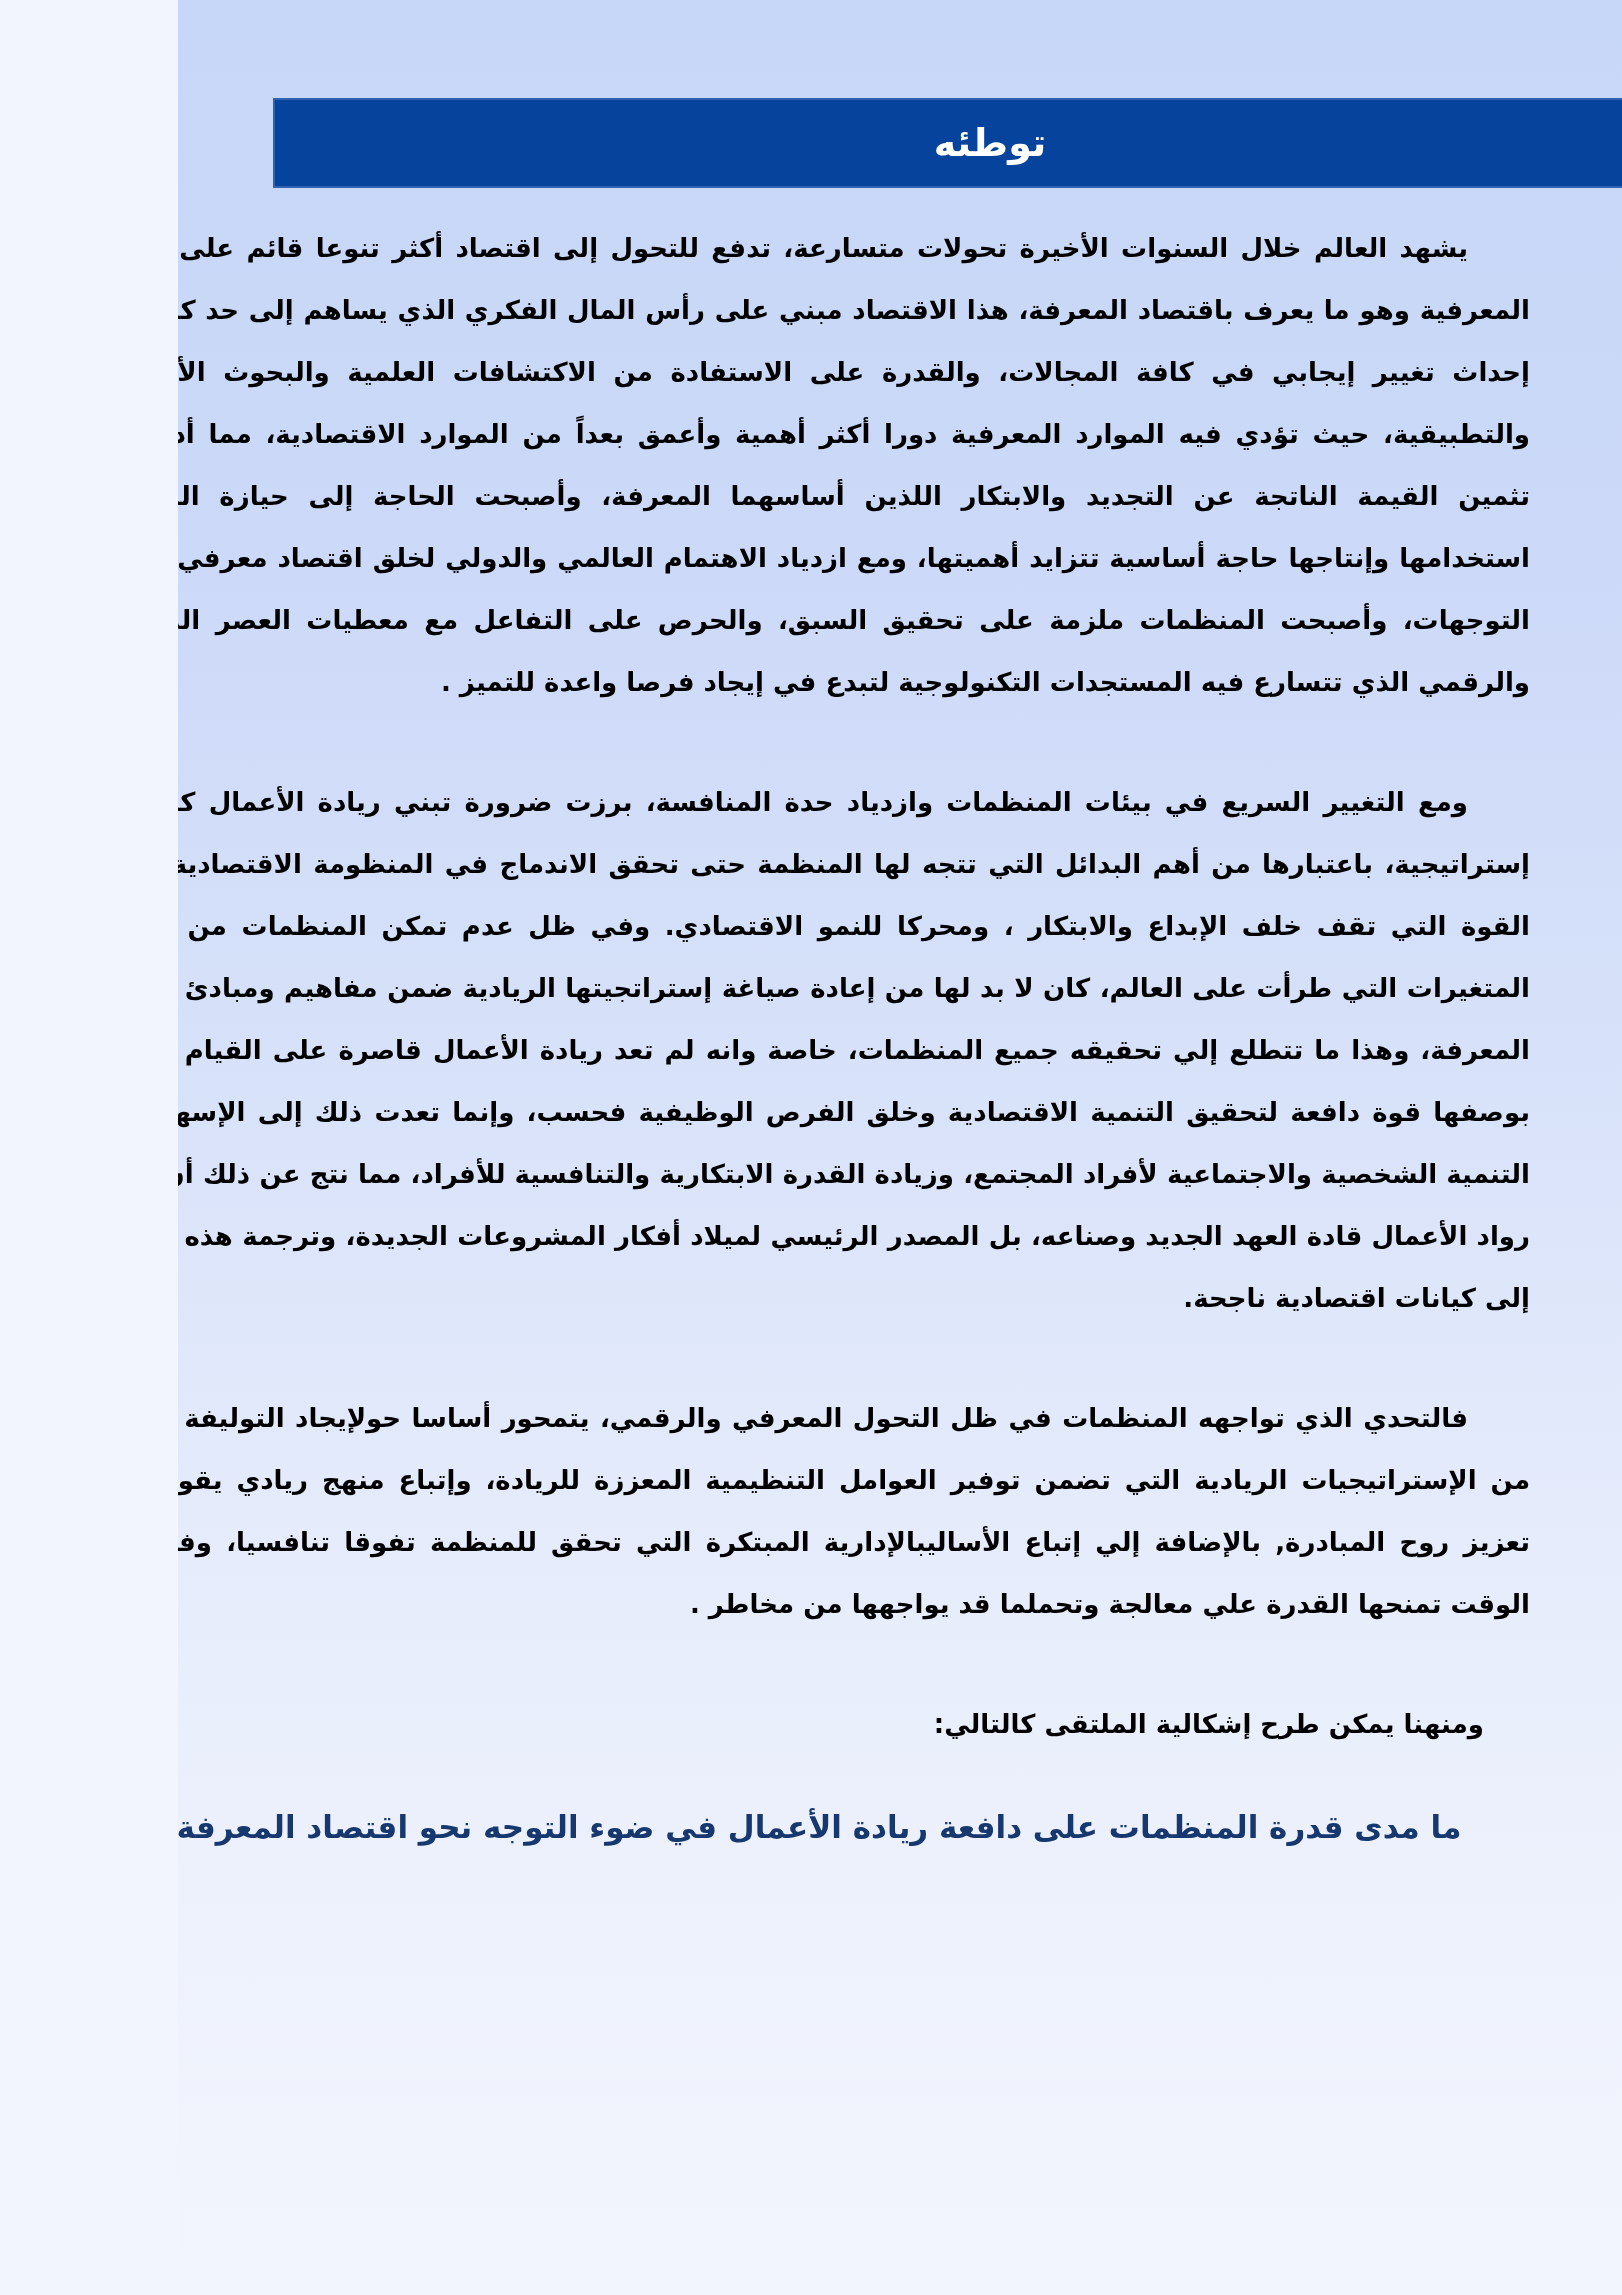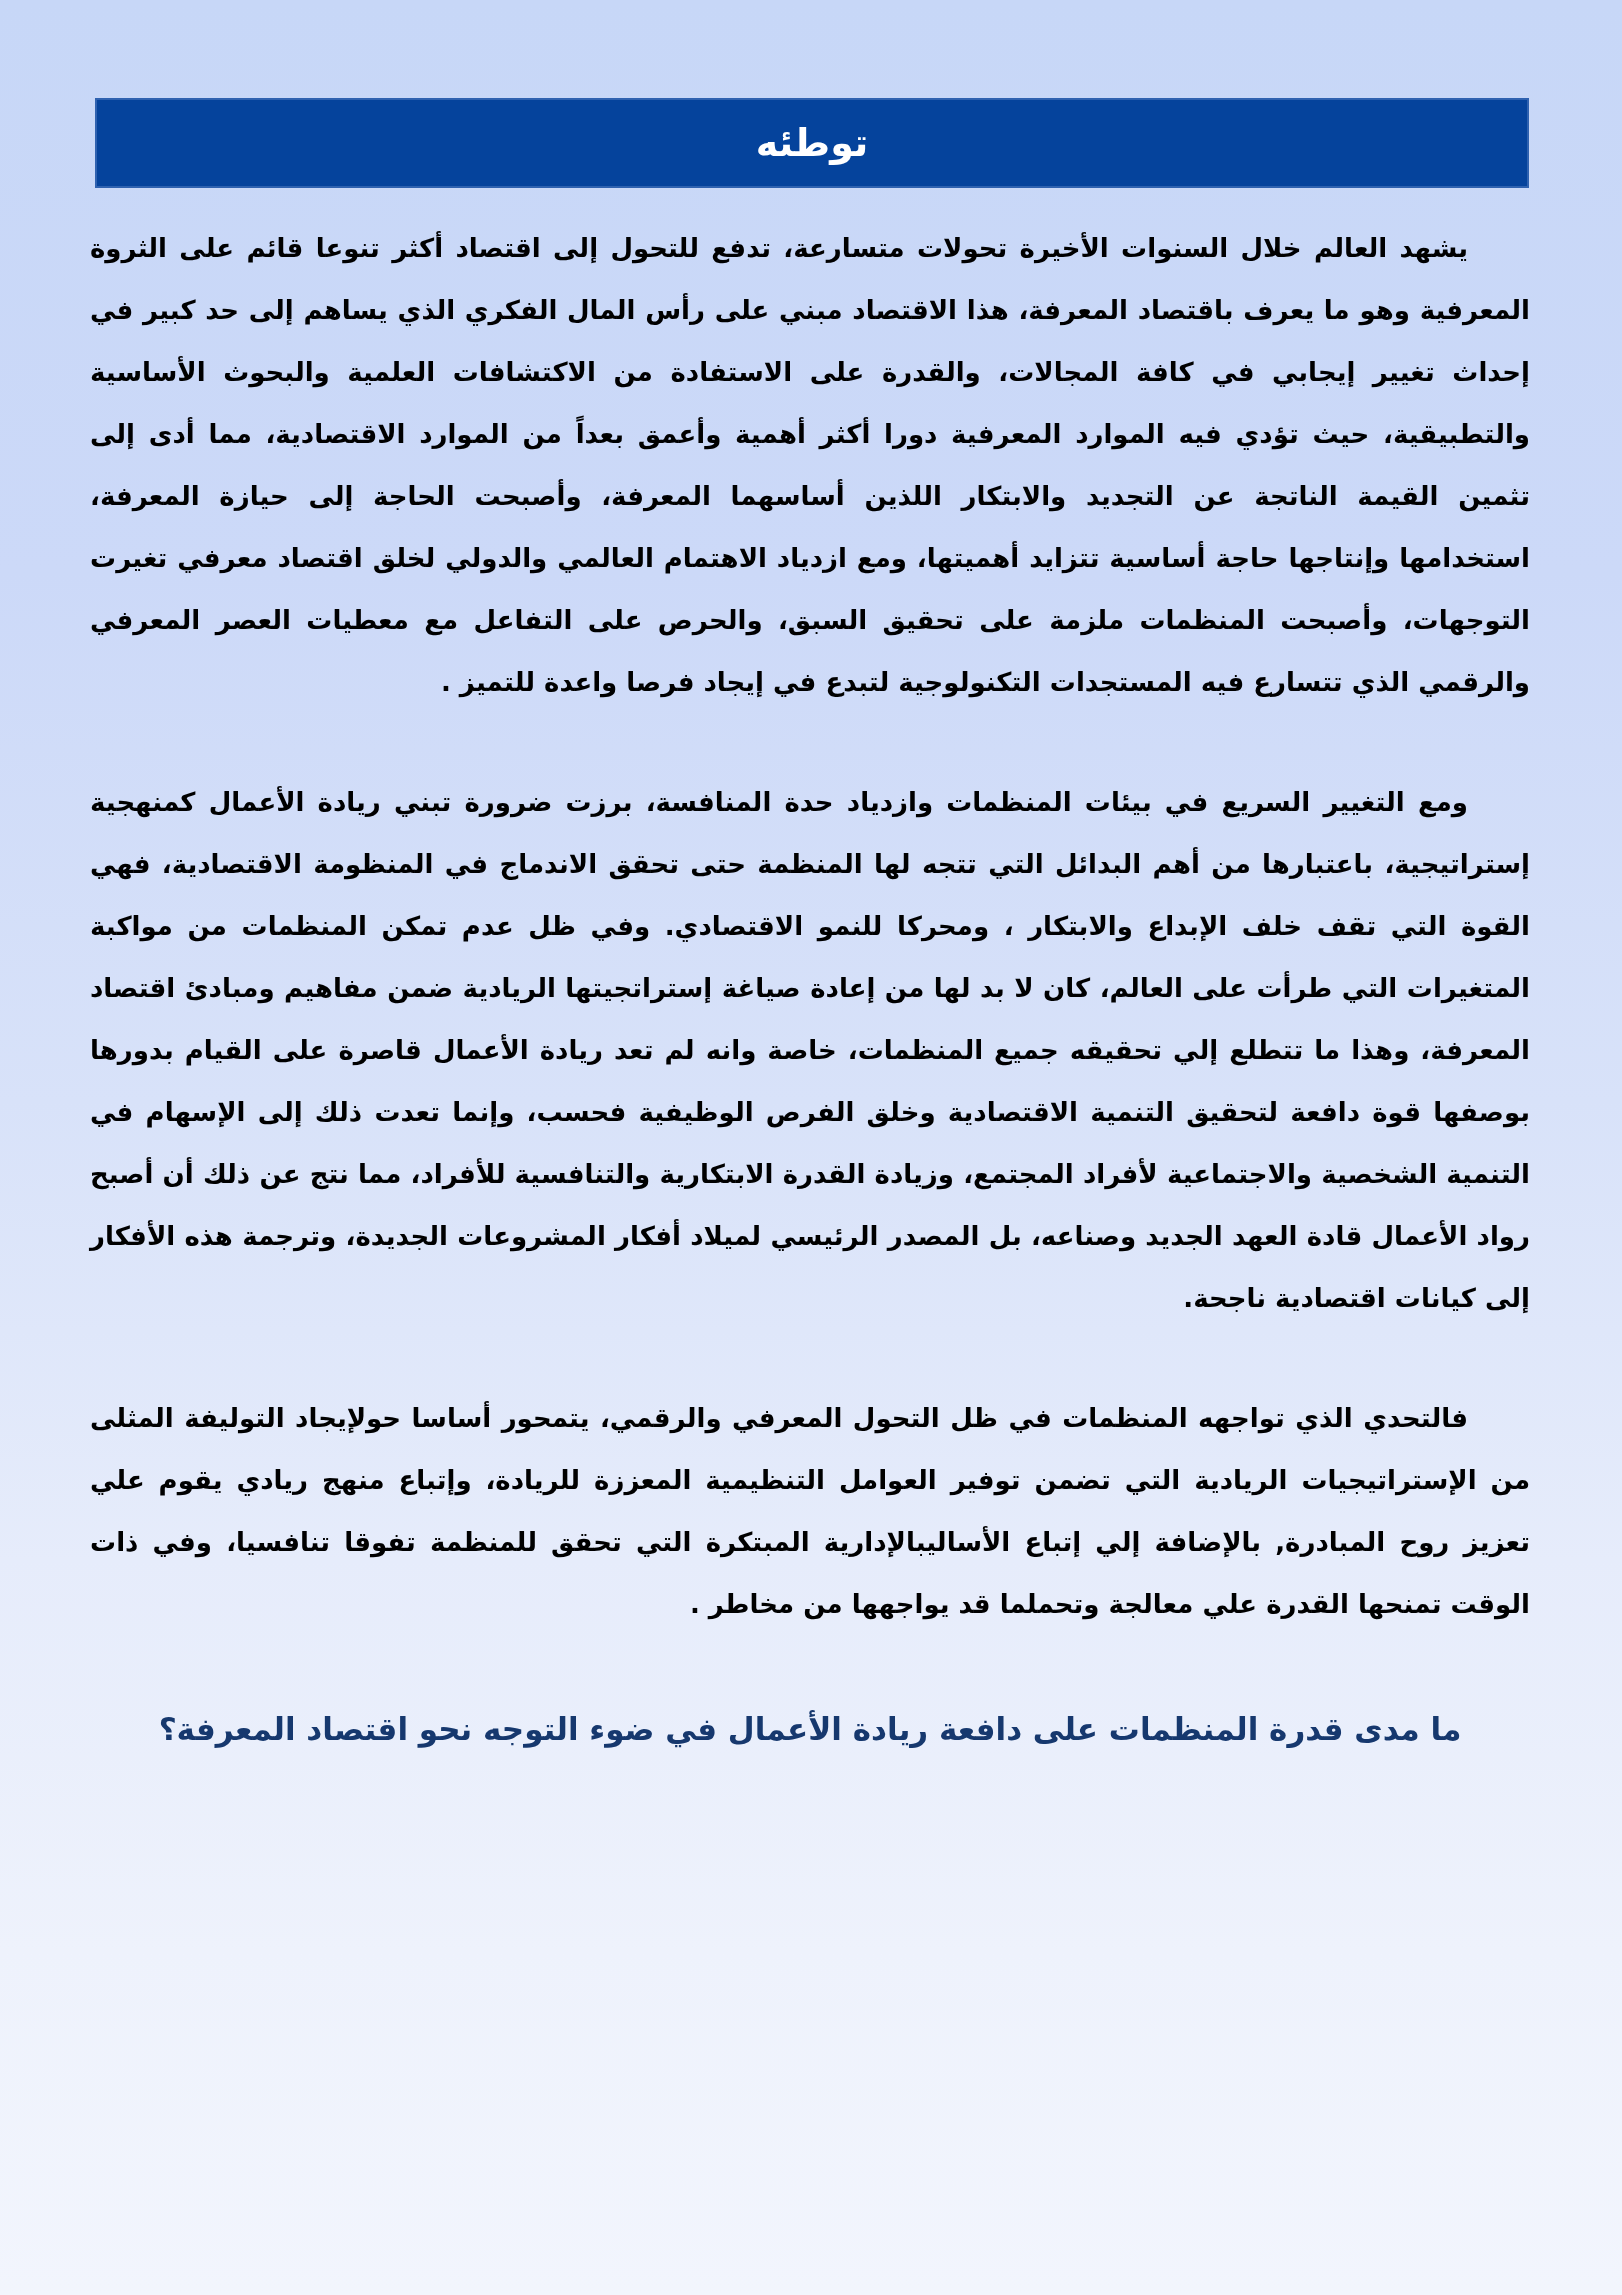--- a/index.html
+++ b/index.html
@@ -2,21 +2,21 @@
 <html lang="ar" dir="rtl" style="font-size:10.5px"><head>
 <meta charset="utf-8">
 <style>
   html, body {
     margin: 0;
     padding: 0;
     background: #f2f5fd;
   }
   .page {
     position: relative;
-    width: 1622px;
+    width: 1444px;
     height: 2295px;
     overflow: hidden;
     direction: rtl;
     font-family: "DejaVu Sans", sans-serif;
     background: linear-gradient(180deg,
       #c7d7f7 0%,
       #ccd9f8 25%,
       #d8e2f9 48%,
       #e6ecfb 68%,
       #eef2fc 85%,
@@ -84,18 +84,19 @@
   </div>
 
   <div class="content">
     <p class="body-par">يشهد العالم خلال السنوات الأخيرة تحولات متسارعة، تدفع للتحول إلى اقتصاد أكثر تنوعا قائم على الثروة المعرفية وهو ما يعرف باقتصاد المعرفة، هذا الاقتصاد مبني على رأس المال الفكري الذي يساهم إلى حد كبير في إحداث تغيير إيجابي في كافة المجالات، والقدرة على الاستفادة من الاكتشافات العلمية والبحوث الأساسية والتطبيقية، حيث تؤدي فيه الموارد المعرفية دورا أكثر أهمية وأعمق بعداً من الموارد الاقتصادية، مما أدى إلى تثمين القيمة الناتجة عن التجديد والابتكار اللذين أساسهما المعرفة، وأصبحت الحاجة إلى حيازة المعرفة، استخدامها وإنتاجها حاجة أساسية تتزايد أهميتها، ومع ازدياد الاهتمام العالمي والدولي لخلق اقتصاد معرفي تغيرت التوجهات، وأصبحت المنظمات ملزمة على تحقيق السبق، والحرص على التفاعل مع معطيات العصر المعرفي والرقمي الذي تتسارع فيه المستجدات التكنولوجية لتبدع في إيجاد فرصا واعدة للتميز .</p>
 
     <p class="body-par">ومع التغيير السريع في بيئات المنظمات وازدياد حدة المنافسة، برزت ضرورة تبني ريادة الأعمال كمنهجية إستراتيجية، باعتبارها من أهم البدائل التي تتجه لها المنظمة حتى تحقق الاندماج في المنظومة الاقتصادية، فهي القوة التي تقف خلف الإبداع والابتكار ، ومحركا للنمو الاقتصادي. وفي ظل عدم تمكن المنظمات من مواكبة المتغيرات التي طرأت على العالم، كان لا بد لها من إعادة صياغة إستراتجيتها الريادية ضمن مفاهيم ومبادئ اقتصاد المعرفة، وهذا ما تتطلع إلي تحقيقه جميع المنظمات، خاصة وانه لم تعد ريادة الأعمال قاصرة على القيام بدورها بوصفها قوة دافعة لتحقيق التنمية الاقتصادية وخلق الفرص الوظيفية فحسب، وإنما تعدت ذلك إلى الإسهام في التنمية الشخصية والاجتماعية لأفراد المجتمع، وزيادة القدرة الابتكارية والتنافسية للأفراد، مما نتج عن ذلك أن أصبح رواد الأعمال قادة العهد الجديد وصناعه، بل المصدر الرئيسي لميلاد أفكار المشروعات الجديدة، وترجمة هذه الأفكار إلى كيانات اقتصادية ناجحة.</p>
 
     <p class="body-par">فالتحدي الذي تواجهه المنظمات في ظل التحول المعرفي والرقمي، يتمحور أساسا حولإيجاد التوليفة المثلى من الإستراتيجيات الريادية التي تضمن توفير العوامل التنظيمية المعززة للريادة، وإتباع منهج ريادي يقوم علي تعزيز روح المبادرة, بالإضافة إلي إتباع الأساليبالإدارية المبتكرة التي تحقق للمنظمة تفوقا تنافسيا، وفي ذات الوقت تمنحها القدرة علي معالجة وتحملما قد يواجهها من مخاطر .</p>
 
 
+    <p class="lead-in">ومنهنا يمكن طرح إشكالية الملتقى كالتالي:</p>
 
     <p class="question">ما مدى قدرة المنظمات على دافعة ريادة الأعمال في ضوء التوجه نحو اقتصاد المعرفة؟</p>
   </div>
 
 </div>
 
 
 </body></html>

